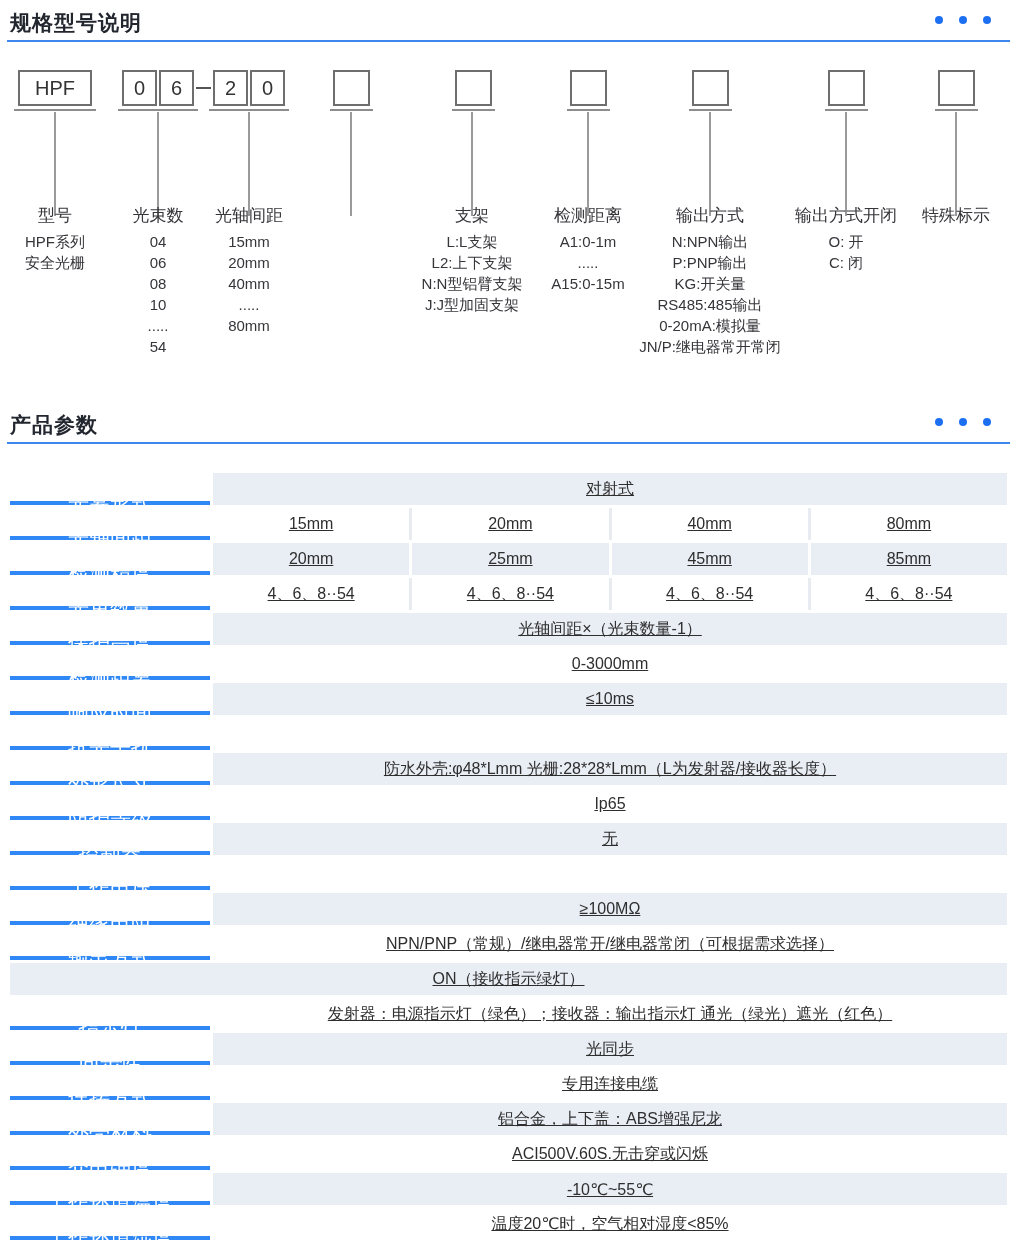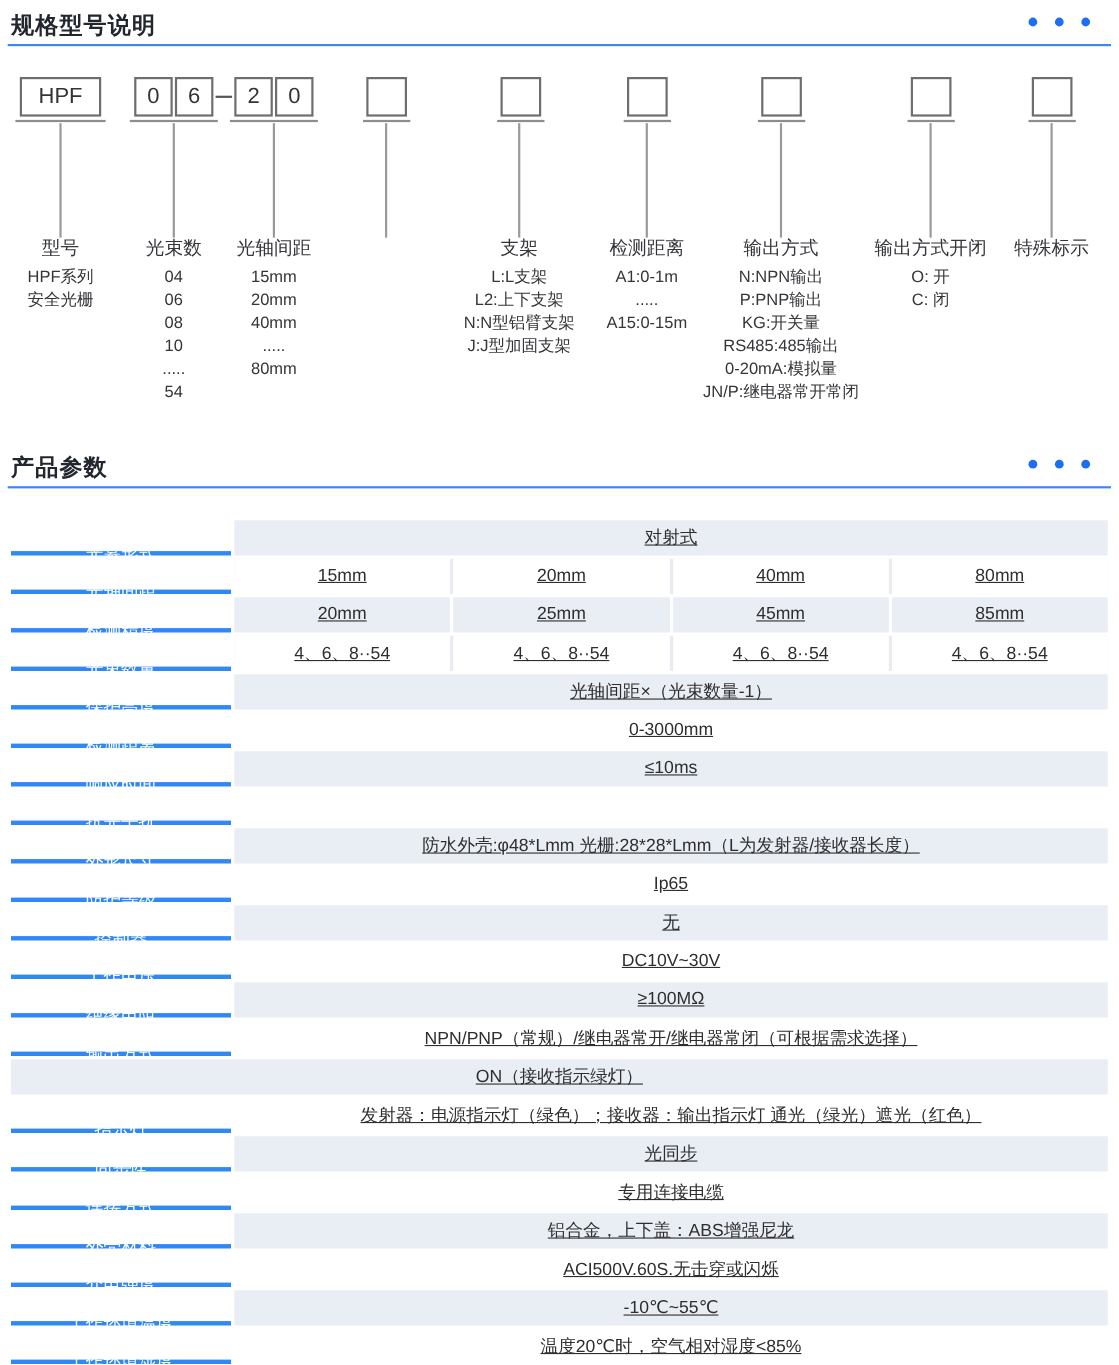--- a/index.html
+++ b/index.html
@@ -9,27 +9,27 @@
   .dots{position:absolute;right:26px;display:flex;gap:16px;}
   .dots i{width:8px;height:8px;border-radius:50%;background:#1d6ff2;display:block;}
   .hr{position:absolute;left:7px;right:7px;height:2px;background:#3d87ee;}
   
   #diagram{position:absolute;top:62px;left:0;width:914px;height:346px;}
   .mbox{position:absolute;top:8px;height:36px;box-sizing:border-box;border:2px solid #6e6e6e;
         display:flex;align-items:center;justify-content:center;font-size:20px;color:#333;background:#fff;}
   .baseline{position:absolute;top:47px;height:2px;background:#8d8d8d;}
   .vline{position:absolute;top:50px;width:2px;height:104px;background:#9a9a9a;}
   .dash{position:absolute;top:25px;height:2px;background:#555;}
-  .dcol{position:absolute;top:152px;transform:translateX(-50%);text-align:center;color:#35353a;white-space:nowrap;}
+  .dcol{position:absolute;top:142px;transform:translateX(-50%);text-align:center;color:#35353a;white-space:nowrap;}
   .dcol .dhead{font-size:17px;line-height:24px;margin-bottom:3px;}
   .dcol .dopt{font-size:15px;line-height:21px;}
   
   #ptable{position:absolute;top:473px;left:10px;width:997px;}
   .trow{display:flex;height:32px;margin-bottom:3px;}
-  .tlabel{flex:none;width:200px;margin-right:3px;background:#2f88f5;color:#fff;font-size:16px;
+  .tlabel{flex:none;width:200px;margin-right:3px;background:#2f88f5;color:#fff;font-size:21px;
           display:flex;align-items:center;justify-content:center;margin-top:28px;}
   .tvals{flex:1;display:flex;gap:3px;}
   .trow.light .tvals{background:#ffffff;}
   .trow.white .tvals{background:#e8ebf0;}
   .tcell{flex:1;display:flex;align-items:center;justify-content:center;font-size:16px;color:#2e2e2e;
          text-align:center;white-space:nowrap;text-decoration:underline;}
   .trow.light .tcell{background:#e9edf4;}
   .trow.white .tcell{background:#ffffff;}
 </style>
 </head>
@@ -206,23 +206,20 @@
         </div>
       </div>
       <div class="trow light">
         <div class="tlabel">控制器</div>
         <div class="tvals">
           <div class="tcell">无</div>
         </div>
       </div>
       <div class="trow white">
         <div class="tlabel">工作电压</div>
-        <div class="tvals">
-          <div class="tcell">DC10V~30V</div>
-        </div>
       </div>
       <div class="trow light">
         <div class="tlabel">绝缘电阻</div>
         <div class="tvals">
           <div class="tcell">≥100MΩ</div>
         </div>
       </div>
       <div class="trow white">
         <div class="tlabel">输出方式</div>
         <div class="tvals">

